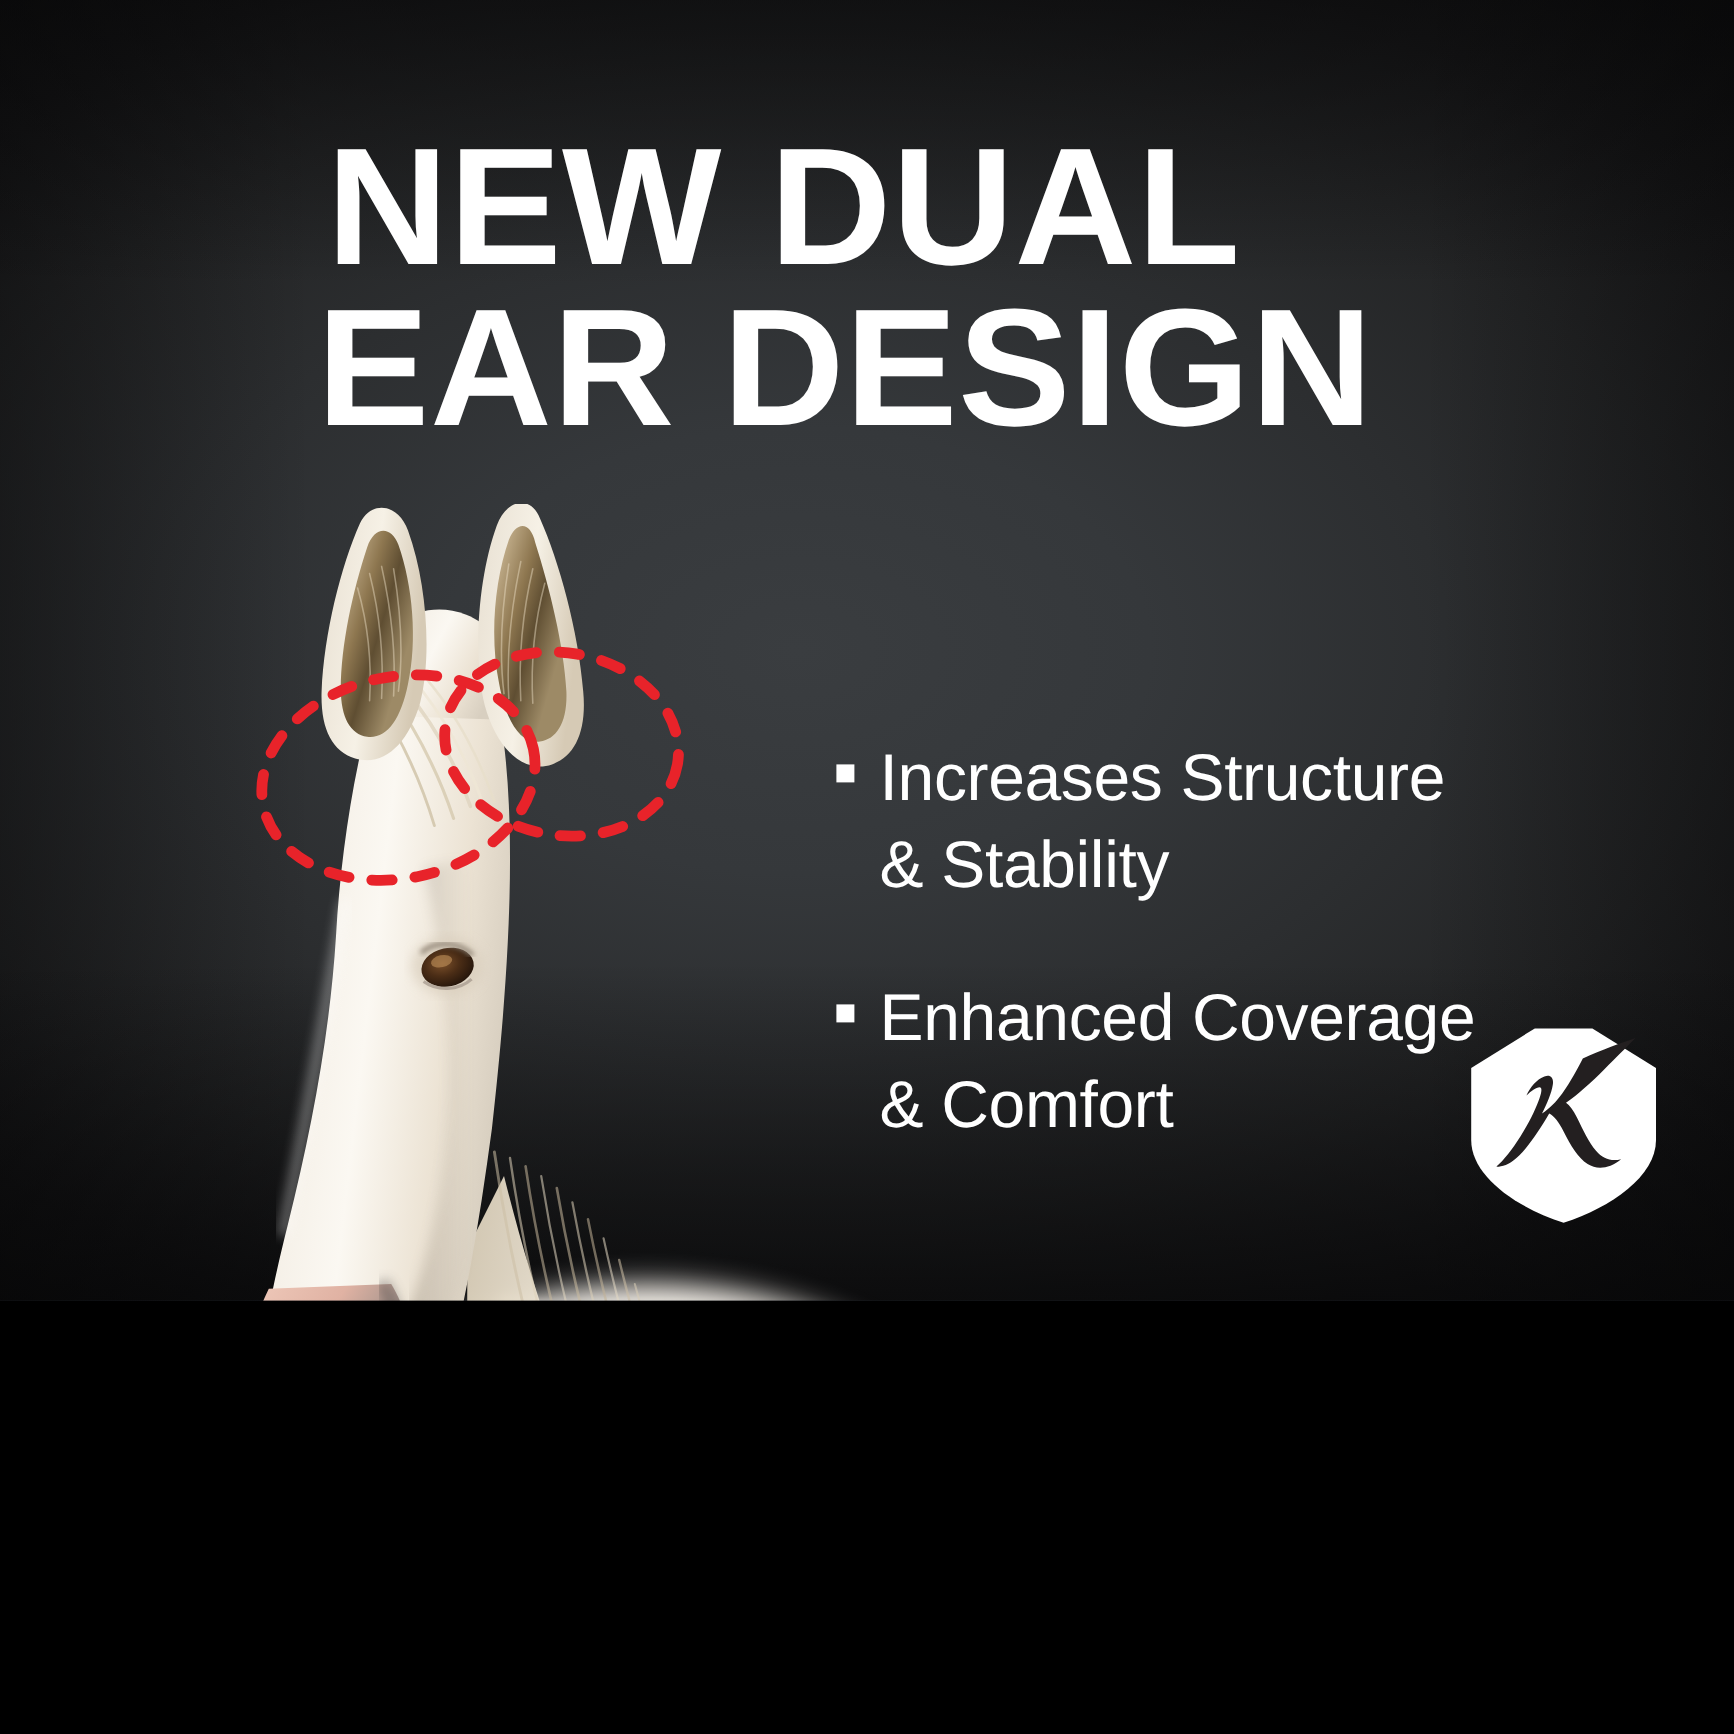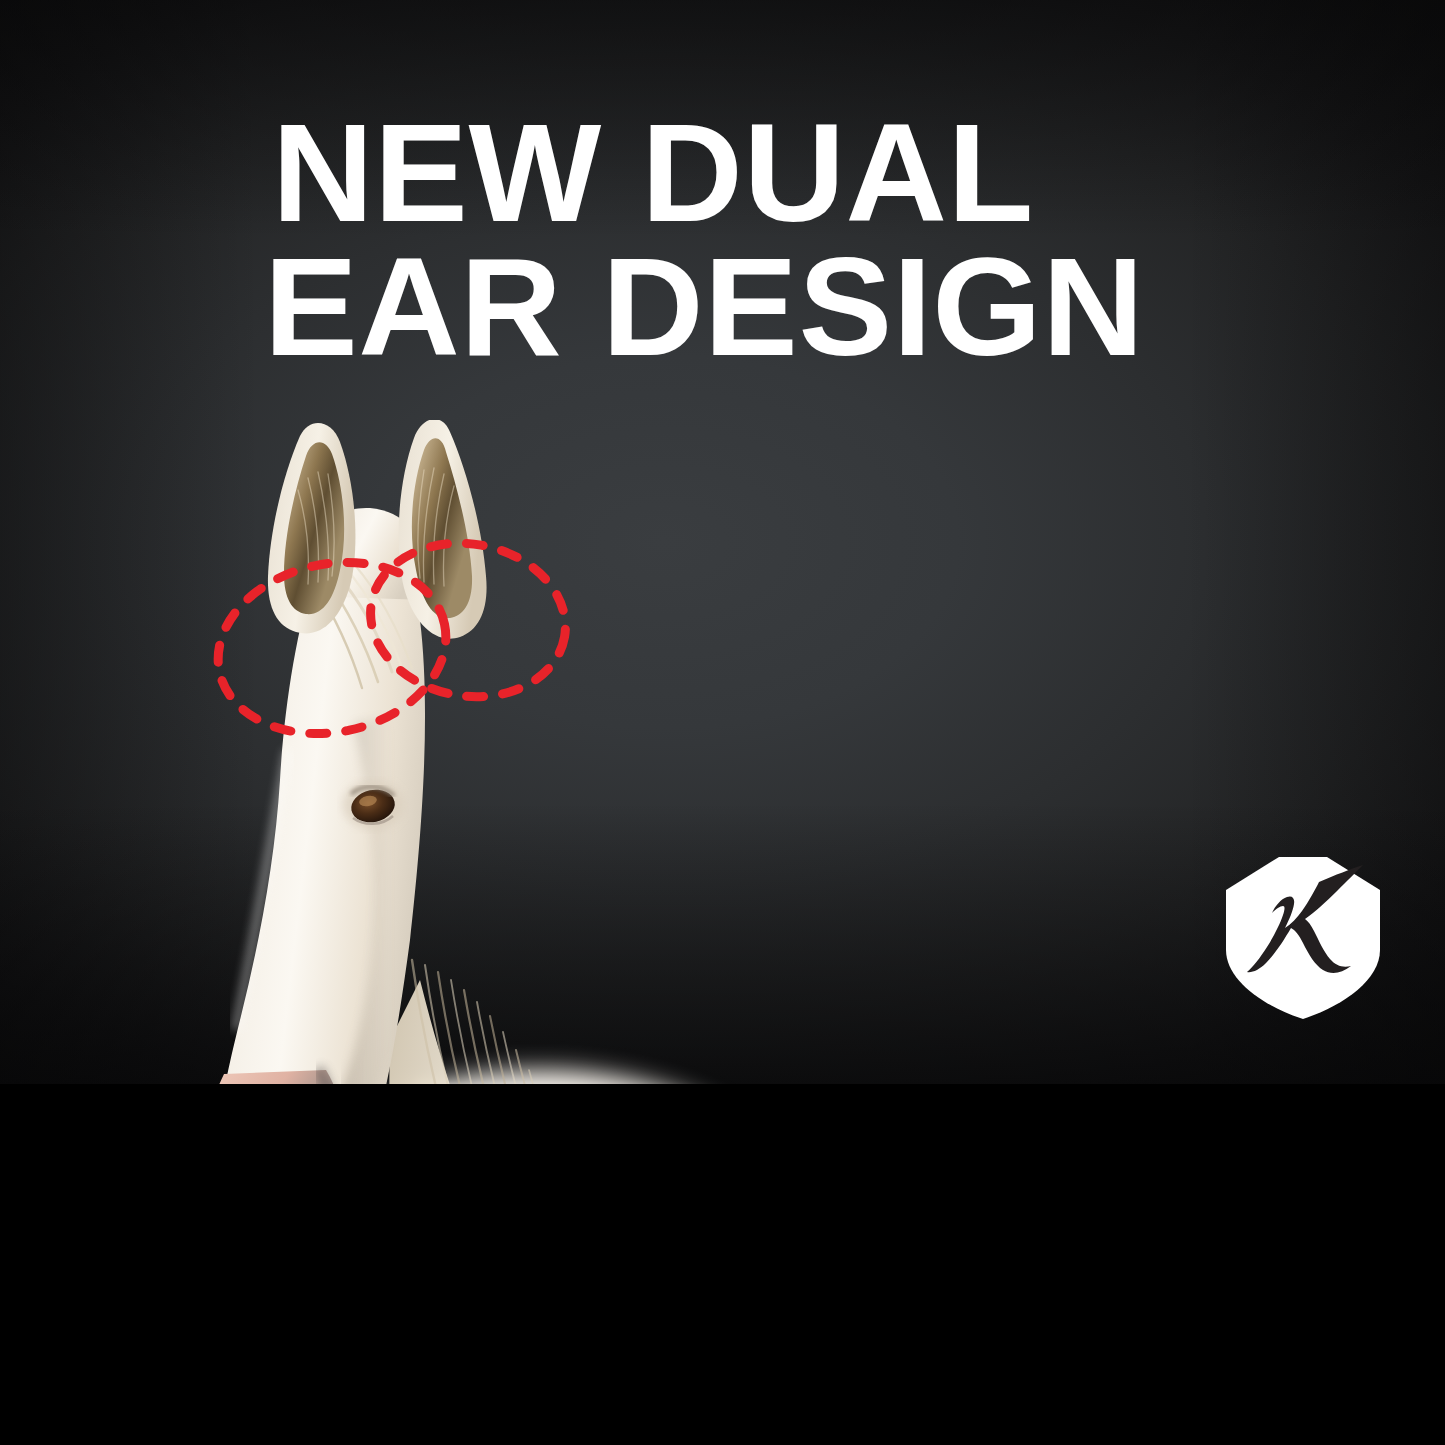--- a/index.html
+++ b/index.html
@@ -318,20 +318,32 @@
         <ellipse cx="348" cy="200" rx="98" ry="76" transform="rotate(10 348 200)"></ellipse>
       </g>
     </svg>
   </div>
 
   <div class="headline">
     <span class="hl-line hl-1">NEW DUAL</span>
     <span class="hl-line hl-2">EAR DESIGN</span>
   </div>
 
+  <div class="bullets">
+    <div class="bullet-item">
+      <span class="bullet-marker"></span>
+      <span class="bullet-text">Increases Structure
+&amp; Stability</span>
+    </div>
+    <div class="bullet-item">
+      <span class="bullet-marker"></span>
+      <span class="bullet-text">Enhanced Coverage
+&amp; Comfort</span>
+    </div>
+  </div>
 
   <svg class="logo" viewBox="0 0 160 168">
     <path d="M56 3 L104 3 L157 36 L157 96 C157 126, 120 152, 80 165
              C 40 152, 3 126, 3 96 L3 36 Z" fill="#ffffff"></path>
     <g fill="#231f20">
       <path d="M96 28
                C 92 36, 86 47, 79 57
                C 74 64, 68 70, 62 74
                C 66 66, 70 57, 71 50
                C 72 44, 69 41, 64 43

